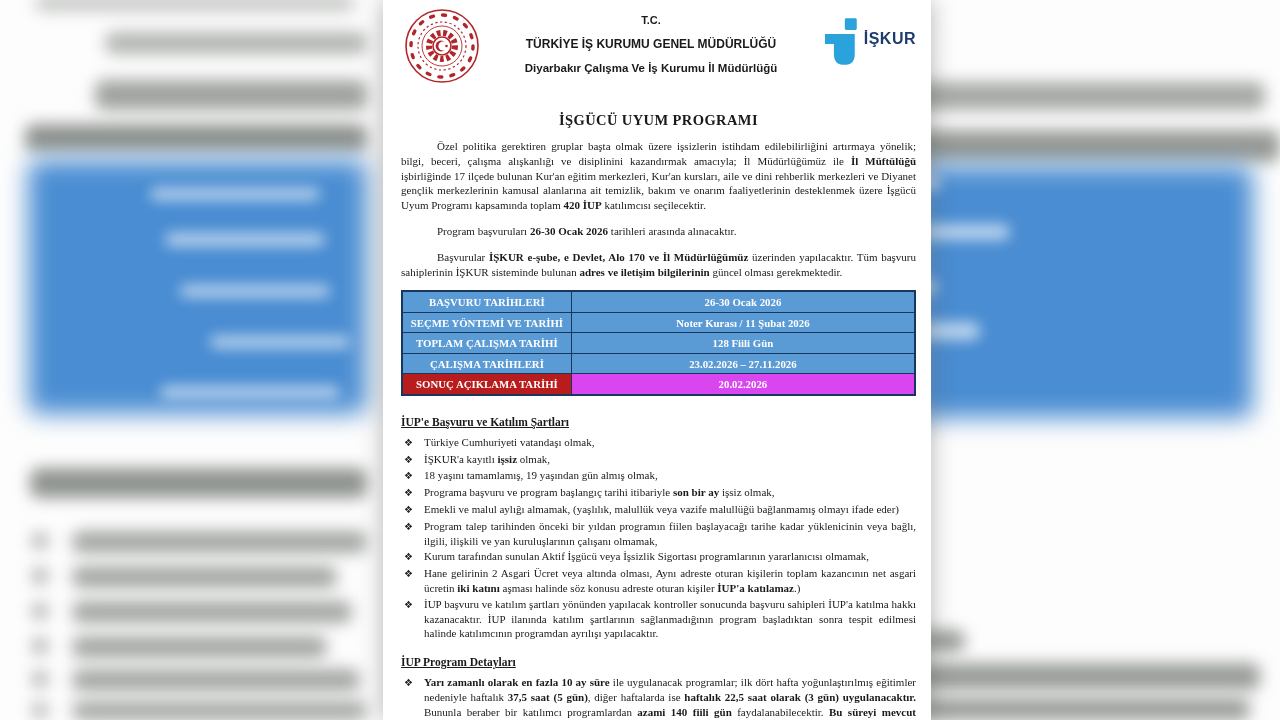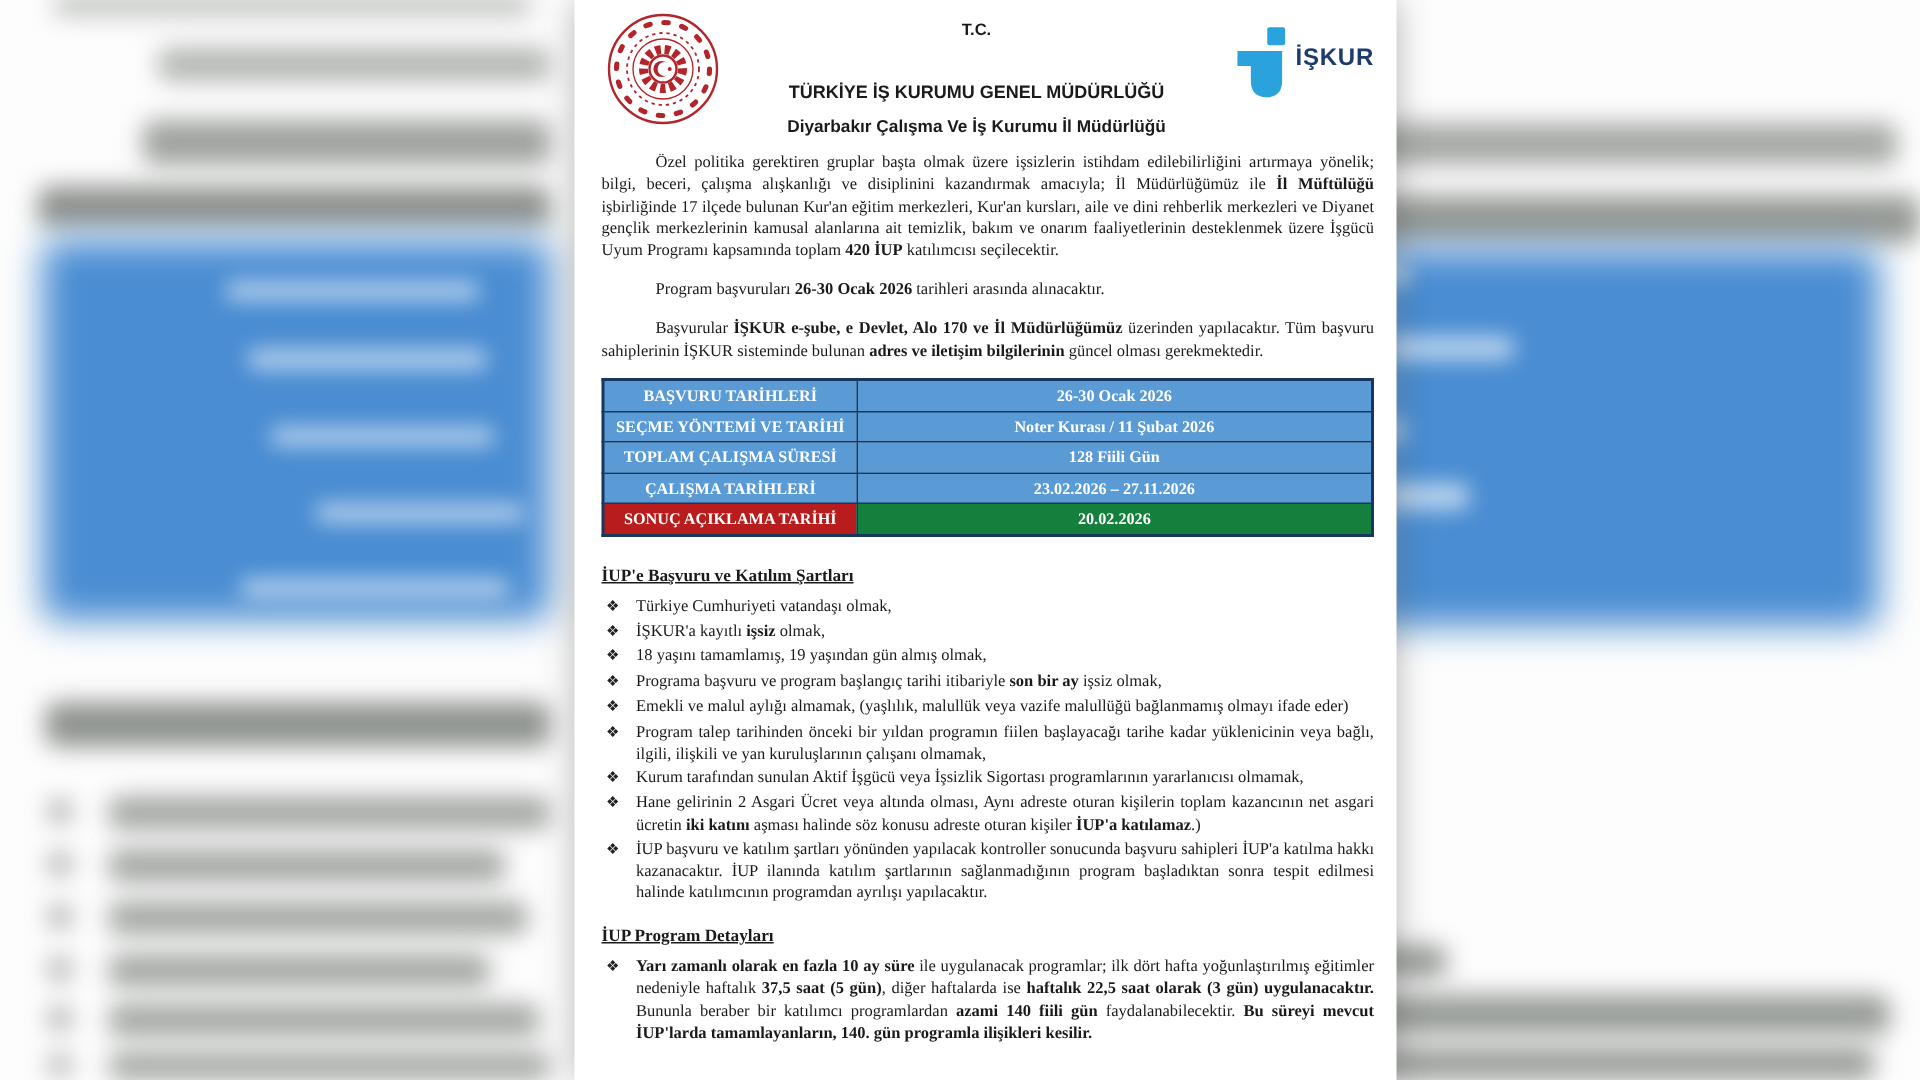--- a/index.html
+++ b/index.html
@@ -14,21 +14,21 @@
   .bl-streak{position:absolute;border-radius:8px;filter:blur(7px);background:rgba(255,255,255,.62);}
 
   
   .page{position:absolute;left:383px;top:0;width:548px;height:720px;background:#ffffff;
         box-shadow:0 0 22px rgba(60,60,60,.38);padding:6px 15px 0 18px;box-sizing:border-box;
         color:#1a1a1a;overflow:hidden;}
   .doc-header{display:flex;align-items:flex-start;}
   .emblem{width:78px;height:80px;flex:0 0 auto;margin-left:2px;}
   .head-center{flex:1 1 auto;text-align:center;font-family:"Liberation Sans",sans-serif;font-weight:bold;}
   .head-tc{font-size:11px;margin-top:8px;}
-  .head-org{font-size:12px;margin-top:28px;}
+  .head-org{font-size:12px;margin-top:11px;}
   .head-office{font-size:11.5px;margin-top:11px;}
   .iskur-logo{flex:0 0 auto;width:95px;margin-top:10px;display:flex;align-items:flex-start;}
   .iskur-word{font-family:"Liberation Sans",sans-serif;font-weight:bold;font-size:16px;
               color:#1d3c6e;letter-spacing:.5px;margin-left:3px;margin-top:14px;}
 
   .doc-title{text-align:center;font-weight:bold;font-size:14.5px;letter-spacing:.4px;margin-top:26px;}
 
   .para{font-size:11px;line-height:14.8px;text-align:justify;text-indent:36px;margin-top:7px;}
   .para:first-of-type{margin-top:10px;}
 
@@ -117,46 +117,47 @@
 
       <div class="iskur-logo">
         <svg width="40" height="52" viewBox="0 0 40 52">
           <rect x="24" y="2" width="12" height="12" rx="1.5" fill="#2aa3dc"></rect>
           <path d="M4 18 L34 18 L34 38 Q34 49 23.5 49 Q13 49 13 38 L13 28 L4 28 Z" fill="#2aa3dc"></path>
         </svg>
         <span class="iskur-word">İŞKUR</span>
       </div>
     </div>
 
+    <div class="doc-title">İŞGÜCÜ UYUM PROGRAMI</div>
 
     <p class="para"><span>Özel politika gerektiren gruplar başta olmak üzere işsizlerin istihdam edilebilirliğini artırmaya yönelik; bilgi, beceri, çalışma alışkanlığı ve disiplinini kazandırmak amacıyla; İl Müdürlüğümüz ile </span><b>İl Müftülüğü</b><span> işbirliğinde 17 ilçede bulunan Kur'an eğitim merkezleri, Kur'an kursları, aile ve dini rehberlik merkezleri ve Diyanet gençlik merkezlerinin kamusal alanlarına ait temizlik, bakım ve onarım faaliyetlerinin desteklenmek üzere İşgücü Uyum Programı kapsamında toplam </span><b>420 İUP</b><span> katılımcısı seçilecektir.</span></p>
     <p class="para"><span>Program başvuruları </span><b>26-30 Ocak 2026</b><span> tarihleri arasında alınacaktır.</span></p>
     <p class="para"><span>Başvurular </span><b>İŞKUR e-şube, e Devlet, Alo 170 ve İl Müdürlüğümüz</b><span> üzerinden yapılacaktır. Tüm başvuru sahiplerinin İŞKUR sisteminde bulunan </span><b>adres ve iletişim bilgilerinin</b><span> güncel olması gerekmektedir.</span></p>
 
     <table class="info">
       <tbody>
           <tr>
             <td class="t-label" style="background: rgb(91, 155, 213); color: rgb(255, 255, 255); border-color: rgb(23, 55, 94);">BAŞVURU TARİHLERİ</td>
             <td class="t-value" style="background: rgb(91, 155, 213); color: rgb(255, 255, 255); border-color: rgb(23, 55, 94);">26-30 Ocak 2026</td>
           </tr>
           <tr>
             <td class="t-label" style="background: rgb(91, 155, 213); color: rgb(255, 255, 255); border-color: rgb(23, 55, 94);">SEÇME YÖNTEMİ VE TARİHİ</td>
             <td class="t-value" style="background: rgb(91, 155, 213); color: rgb(255, 255, 255); border-color: rgb(23, 55, 94);">Noter Kurası / 11 Şubat 2026</td>
           </tr>
           <tr>
-            <td class="t-label" style="background: rgb(91, 155, 213); color: rgb(255, 255, 255); border-color: rgb(23, 55, 94);">TOPLAM ÇALIŞMA SÜRESİ</td>
+            <td class="t-label" style="background: rgb(91, 155, 213); color: rgb(255, 255, 255); border-color: rgb(23, 55, 94);">TOPLAM ÇALIŞMA TARİHİ</td>
             <td class="t-value" style="background: rgb(91, 155, 213); color: rgb(255, 255, 255); border-color: rgb(23, 55, 94);">128 Fiili Gün</td>
           </tr>
           <tr>
             <td class="t-label" style="background: rgb(91, 155, 213); color: rgb(255, 255, 255); border-color: rgb(23, 55, 94);">ÇALIŞMA TARİHLERİ</td>
             <td class="t-value" style="background: rgb(91, 155, 213); color: rgb(255, 255, 255); border-color: rgb(23, 55, 94);">23.02.2026 – 27.11.2026</td>
           </tr>
           <tr>
             <td class="t-label" style="background: #b91c1c; color: rgb(255, 255, 255); border-color: rgb(23, 55, 94);">SONUÇ AÇIKLAMA TARİHİ</td>
-            <td class="t-value" style="background: #15803d; color: rgb(255, 255, 255); border-color: rgb(23, 55, 94);">20.02.2026</td>
+            <td class="t-value" style="background: #d946ef; color: rgb(255, 255, 255); border-color: rgb(23, 55, 94);">20.02.2026</td>
           </tr>
         </tbody>
     </table>
 
     <div class="sec-heading first">İUP'e Başvuru ve Katılım Şartları</div>
     <ul class="bullets">
         <li>
           <span class="b-marker">❖</span>
           <span class="b-text"><span>Türkiye Cumhuriyeti vatandaşı olmak,</span></span>
         </li>

